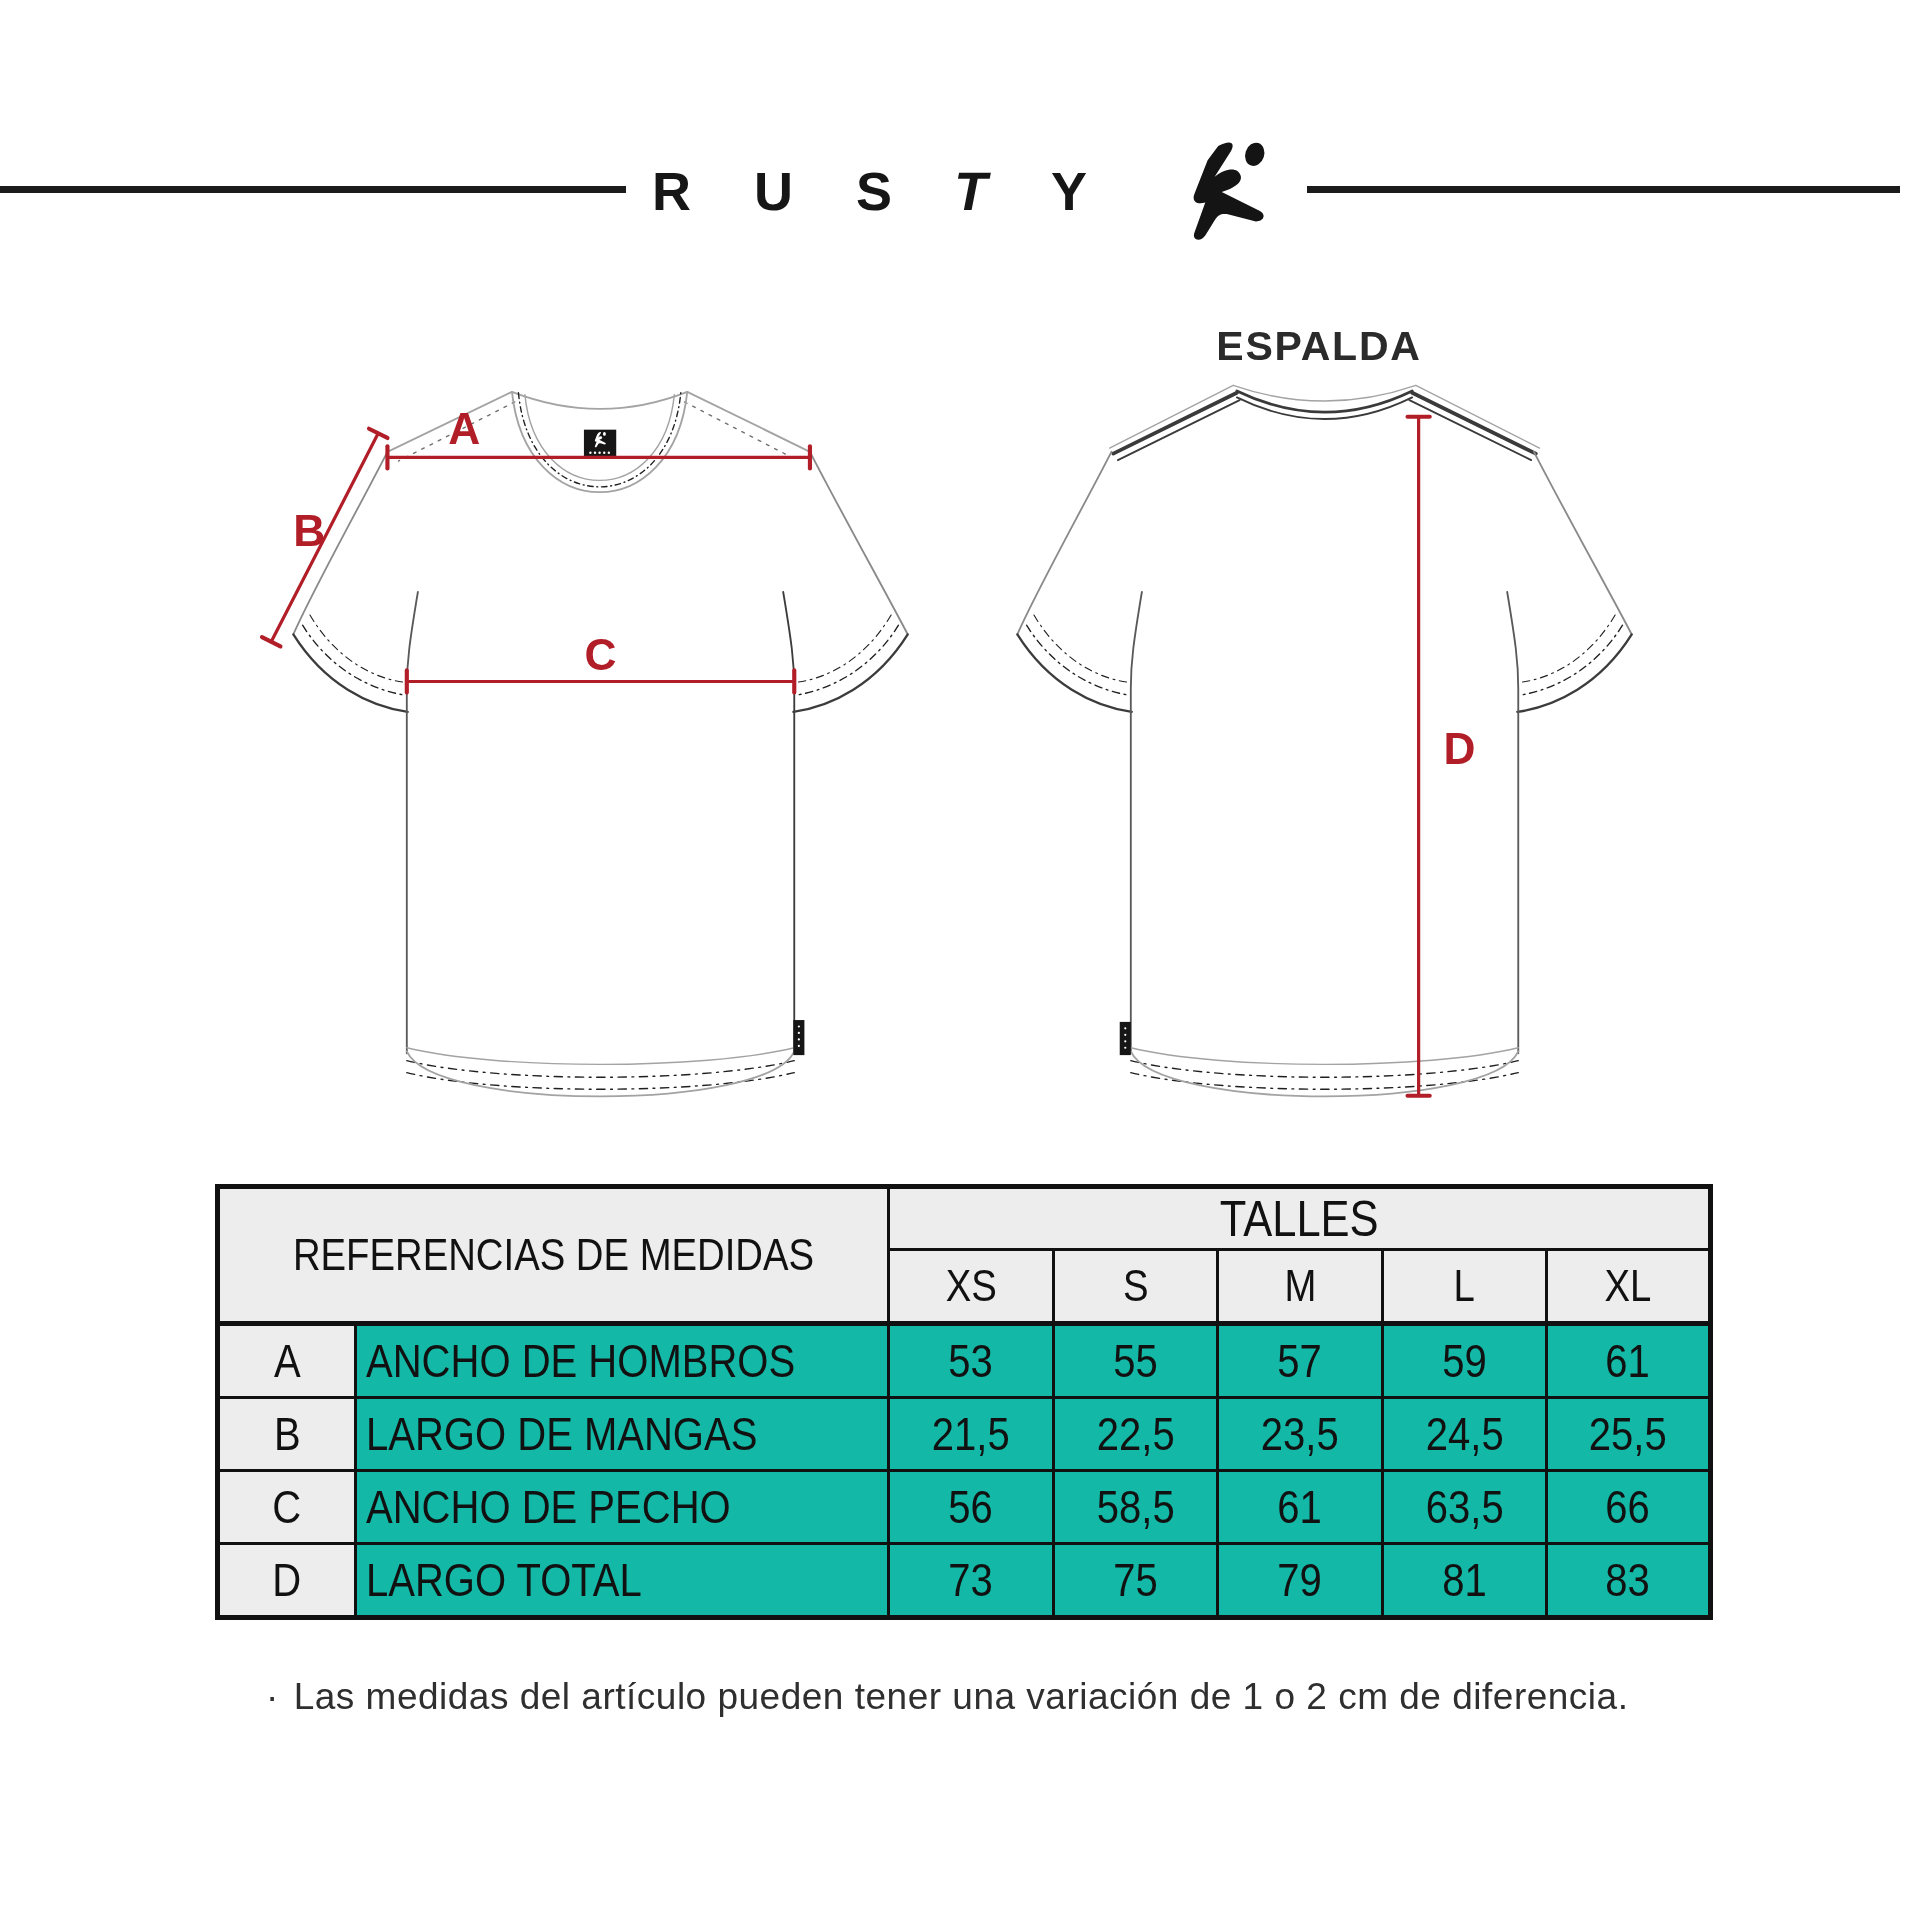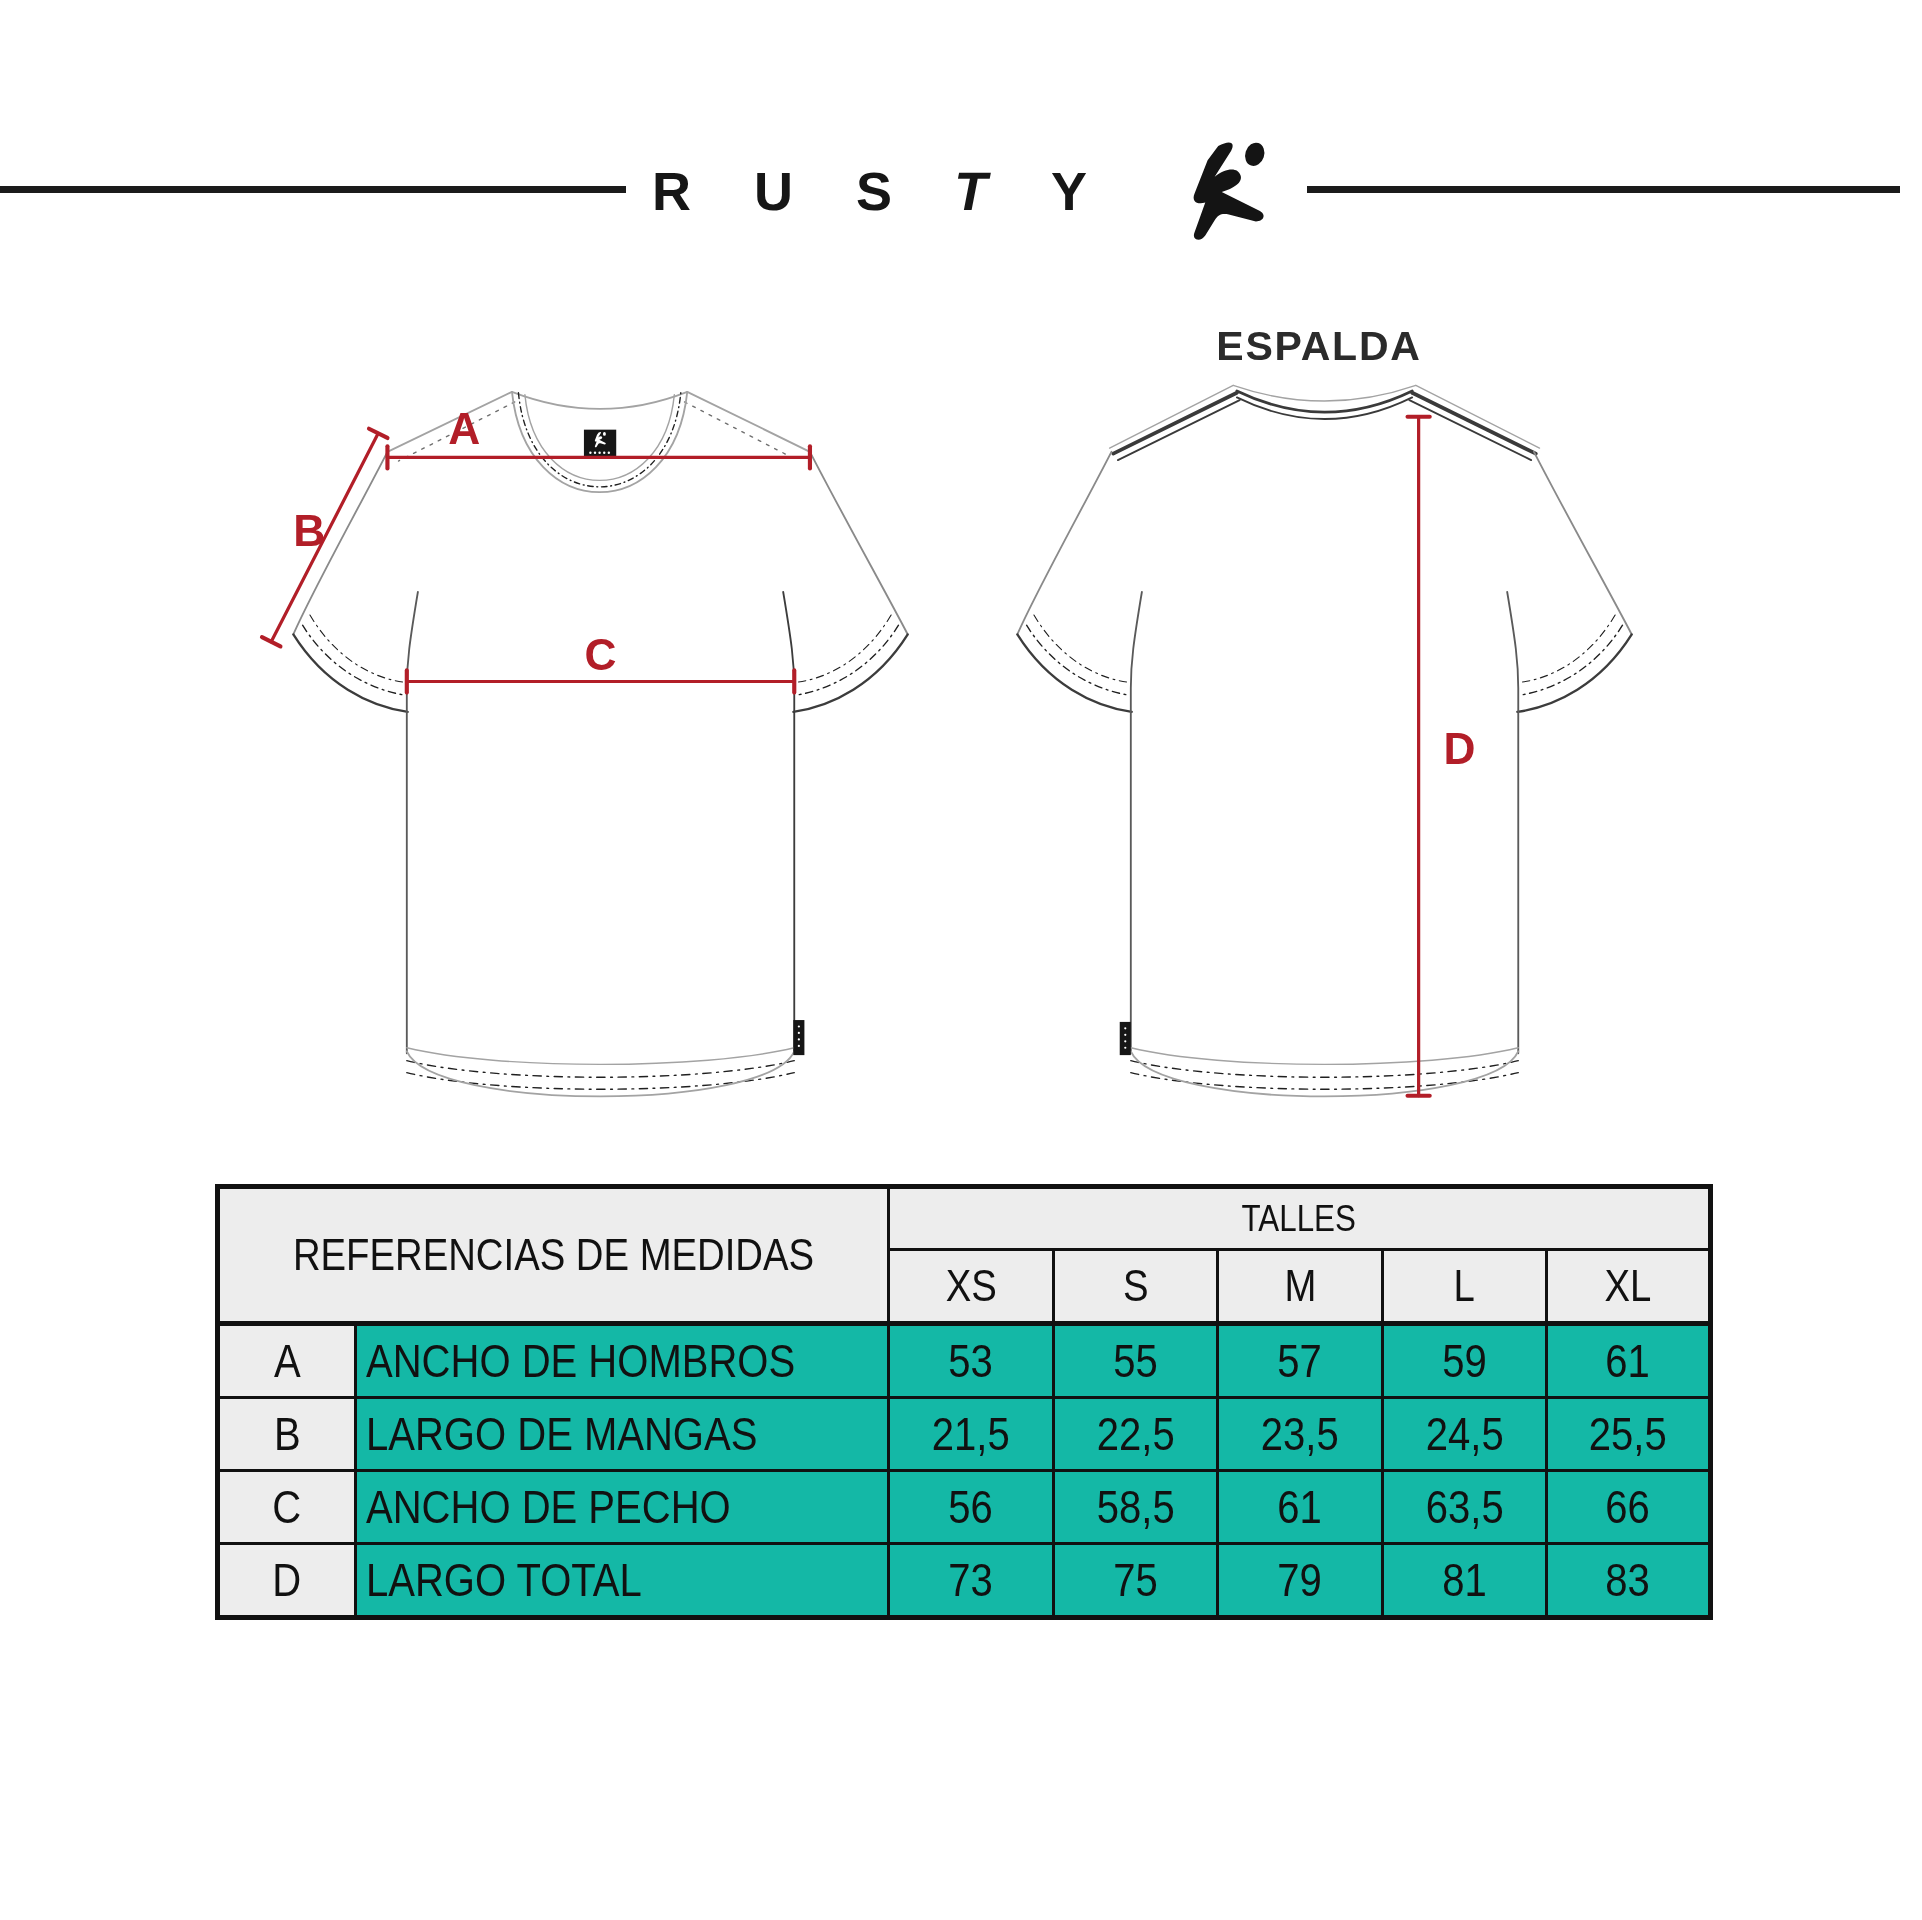--- a/index.html
+++ b/index.html
@@ -30,21 +30,21 @@
   .size-table{position:absolute;left:215px;top:1184px;border-collapse:collapse;
               table-layout:fixed;width:1497px;}
   .size-table td{border:3.7px solid #111;padding:0;text-align:center;vertical-align:middle;
                  background:#14b8a6;color:#111;}
   .size-table{border:5.5px solid #111;}
   td.gray{background:#ededed;}
   td.hdr-sep{border-bottom-width:5.5px;}
   .cond{display:inline-block;transform:scaleX(.87);transform-origin:50% 50%;white-space:nowrap;}
   .cond-left{transform-origin:0 50%;}
   .ref-cell{font-size:44px;}
-  .talles-cell{font-size:36px;height:59px;margin-left:8px;}
+  .talles-cell{font-size:50px;height:59px;margin-left:8px;}
   .size-cell{font-size:44px;height:70px;}
   .letter-cell{font-size:46px;height:70px;}
   .label-cell{text-align:left !important;}
   .label-cell .cond{font-size:46px;margin-left:9.2px;}
   .value-cell{font-size:46px;}
 
   
   .footnote{position:absolute;left:266px;top:1676px;font-size:37px;color:#2f2f2f;
             letter-spacing:0.5px;}
   .footnote .bullet{font-size:37px;margin-right:14.8px;}
@@ -268,15 +268,18 @@
         <td class="label-cell"><span class="cond cond-left">LARGO TOTAL</span></td>
         <td class="value-cell"><span class="cond">73</span></td>
         <td class="value-cell"><span class="cond">75</span></td>
         <td class="value-cell"><span class="cond">79</span></td>
         <td class="value-cell"><span class="cond">81</span></td>
         <td class="value-cell"><span class="cond">83</span></td>
       </tr>
     </tbody>
   </table>
 
+  <div class="footnote">
+    <span class="bullet">·</span><span>Las medidas del artículo pueden tener una variación de 1 o 2 cm de diferencia.</span>
+  </div>
 
 </div>
 
 
 </body></html>

